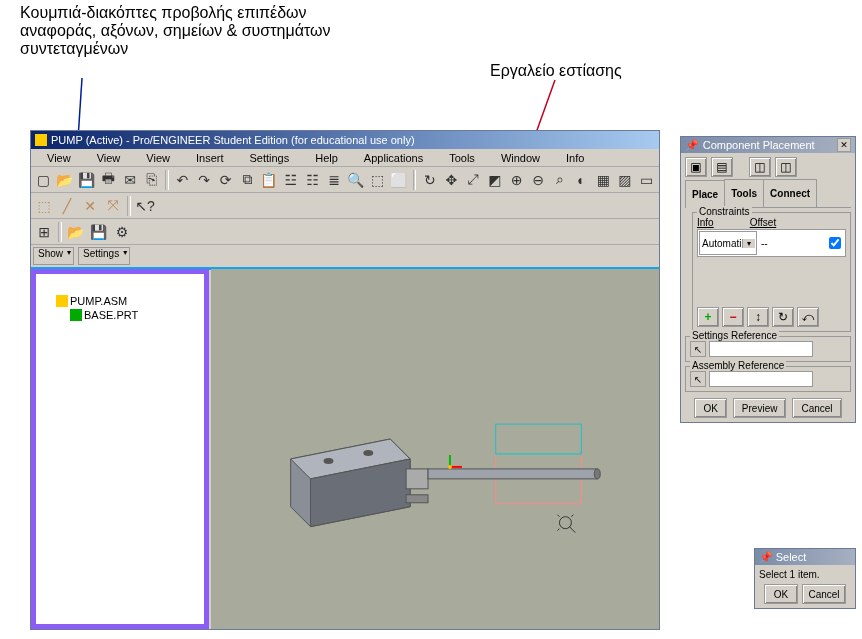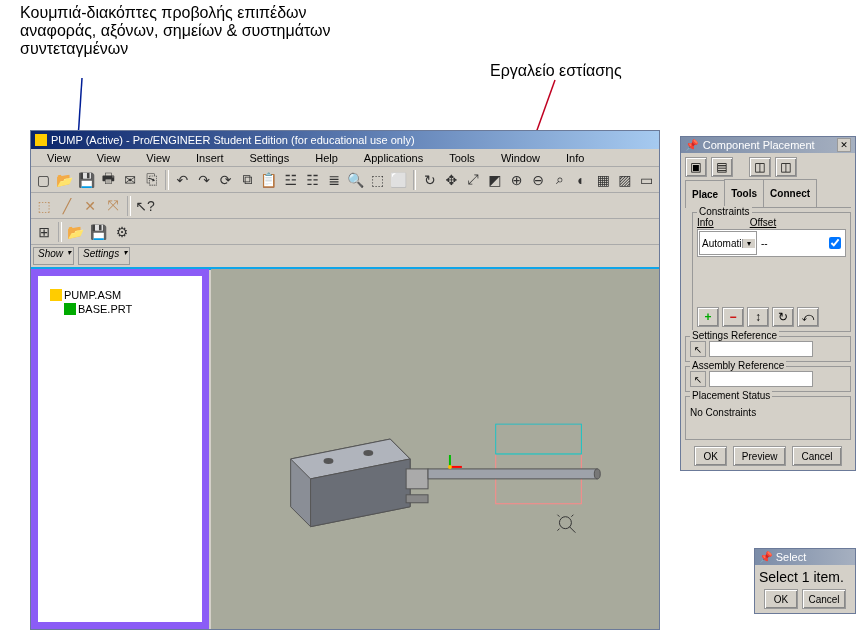--- a/index.html
+++ b/index.html
@@ -12,21 +12,21 @@
   .titlebar .icon { width: 12px; height: 12px; background: #fc0; display: inline-block; }
   .menubar { background: #d4d0c8; font-size: 11px; height: 18px; display: flex; align-items: center; padding: 0 4px; gap: 2px; border-bottom: 1px solid #aaa; }
   .menubar span { padding: 1px 6px; cursor: default; }
   .toolbar { background: #d4d0c8; height: 26px; display: flex; align-items: center; border-bottom: 1px solid #aaa; padding: 0 2px; gap: 1px; }
   .tbtn { width: 22px; height: 22px; border: 1px solid #d4d0c8; background: #d4d0c8; display: flex; align-items: center; justify-content: center; font-size: 14px; color: #333; }
   .tsep { width: 4px; height: 20px; border-left: 1px solid #aaa; border-right: 1px solid #fff; margin: 0 2px; }
   .second-toolbar { height: 26px; display: flex; align-items: center; border-bottom: 1px solid #aaa; padding: 0 2px; gap: 1px; }
   .third-toolbar { height: 26px; display: flex; align-items: center; border-bottom: 1px solid #aaa; padding: 0 2px; gap: 1px; }
   .dropbtn { height: 18px; font-size: 10px; border: 1px solid #999; background: #d4d0c8; padding: 0 10px 0 4px; position: relative; margin: 2px; }
   .dropbtn::after { content: "▾"; position: absolute; right: 2px; font-size: 8px; }
-  .left-pane { position: absolute; left: 0; top: 138px; width: 178px; bottom: 0; background: #fff; border: 7px solid #8b5cf6; font-size: 11px; padding: 12px; }
+  .left-pane { position: absolute; left: 0; top: 138px; width: 178px; bottom: 0; background: #fff; border: 5px solid #8b5cf6; font-size: 11px; padding: 20px; }
   .tree-item { display: flex; align-items: center; gap: 2px; padding: 1px 0; }
   .tree-item.child { margin-left: 14px; }
   .tree-icon { width: 12px; height: 12px; display: inline-block; }
   .tree-icon.asm { background: #fc0; }
   .tree-icon.prt { background: #0a0; }
   .canvas { position: absolute; left: 180px; top: 138px; right: 0; bottom: 0; background: #a8aa9c; }
 
   .panel { position: absolute; border: 1px solid #6b7a99; background: #d4d0c8; font-size: 11px; }
   .panel-title { background: linear-gradient(90deg, #7b8ca8, #a6b0c0); color: #fff; height: 16px; font-size: 11px; padding: 1px 4px; display: flex; align-items: center; justify-content: space-between; }
   .panel-close { width: 14px; height: 14px; background: #d4d0c8; color: #000; font-size: 9px; border: 1px solid #999; display: flex; align-items: center; justify-content: center; }
@@ -120,21 +120,21 @@
   </div>
 
   <div class="third-toolbar">
     <div class="tbtn">⊞</div>
     <div class="tsep"></div>
     <div class="tbtn">📂</div>
     <div class="tbtn">💾</div>
     <div class="tbtn">⚙</div>
   </div>
 
-  <div style="display:flex; border-bottom:3px solid #0ea5e9;font-style:italic;">
+  <div style="display:flex; border-bottom:3px solid #0ea5e9;">
     <div class="dropbtn">Show</div>
     <div class="dropbtn">Settings</div>
   </div>
 
   <div class="left-pane">
     <div class="tree-item">
       <span class="tree-icon asm"></span>
       <span>PUMP.ASM</span>
     </div>
     <div class="tree-item child">
@@ -224,40 +224,36 @@
       <span class="arrowbtn">↖</span>
       <span class="txt-input"></span>
     </div>
 
     <div class="fieldset">
       <div class="fieldset-legend">Assembly Reference</div>
       <span class="arrowbtn">↖</span>
       <span class="txt-input"></span>
     </div>
 
-    <div class="fieldset" style="height:44px;">
-      <div class="fieldset-legend">Placement Status</div>
-      <div style="font-size:10px; padding-top:6px;">No Constraints</div>
-    </div>
 
     <div style="display:flex; gap:6px; justify-content:center; margin-top:6px;">
       <button class="btn">OK</button>
       <button class="btn">Preview</button>
       <button class="btn">Cancel</button>
     </div>
   </div>
 </div>
 
 <div class="panel" style="left:754px; top:548px; width:102px;">
   <div class="panel-title">
     <span style="display:flex; align-items:center; gap:3px;">
         <span>📌</span>
         <span>Select</span>
       </span>
   </div>
   <div class="panel-body">
-    <div style="font-size:14px; margin-bottom:4px;">Select 1 item.</div>
+    <div style="font-size:10px; margin-bottom:4px;">Select 1 item.</div>
     <div style="display:flex; gap:4px; justify-content:center;">
       <button class="btn" style="min-width:34px; padding:0 4px;">OK</button>
       <button class="btn" style="min-width:44px; padding:0 4px;">Cancel</button>
     </div>
   </div>
 </div>
 
 </body></html>

